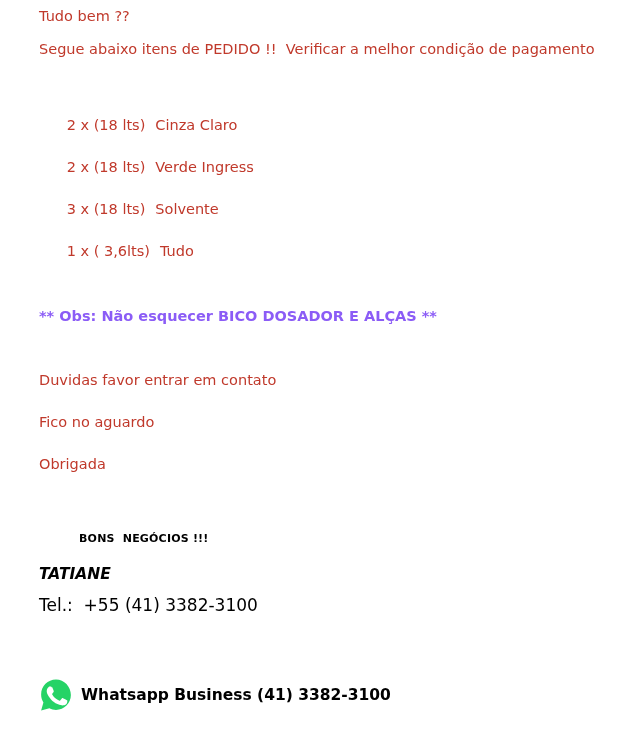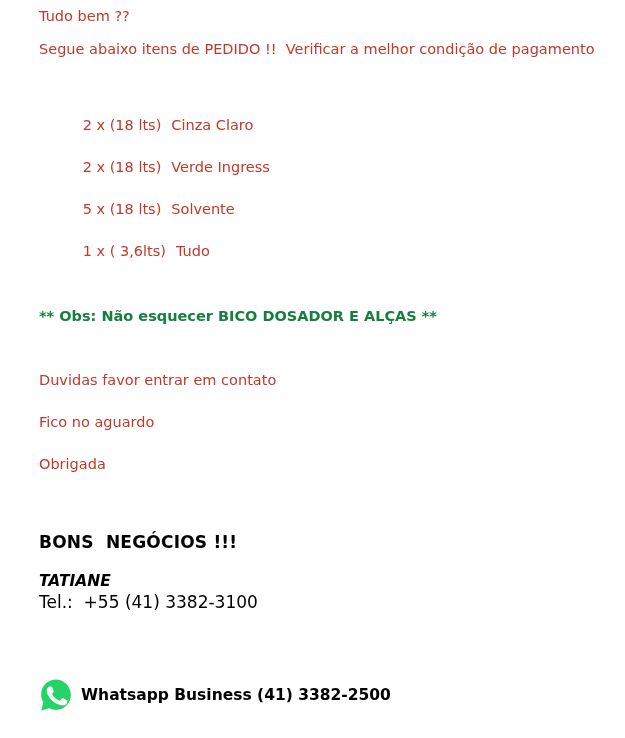--- a/index.html
+++ b/index.html
@@ -45,33 +45,32 @@
   }
   .item-row {
     font-size: 14.5px;
     color: #c0392b;
     height: 42px;
     line-height: 20px;
     white-space: pre;
   }
   .item-qty {
     display: inline-block;
-    margin-left: 16px;
   }
   .item-color {
     display: inline-block;
     padding-left: 10px;
   }
   .obs {
     position: absolute;
     left: 39px;
     top: 308px;
     font-size: 14.5px;
     font-weight: bold;
-    color: #15803d;
+    color: #8b5cf6;
   }
   .closing {
     position: absolute;
     left: 39px;
     top: 370px;
     width: 560px;
   }
   .closing div {
     font-size: 14.5px;
     color: #c0392b;
@@ -79,39 +78,40 @@
     line-height: 20px;
   }
   .signature {
     position: absolute;
     left: 39px;
     top: 532px;
     width: 560px;
     color: #000000;
   }
   .sig-bons {
-    font-size: 17px;
+    font-size: 11px;
     font-weight: bold;
     letter-spacing: 0.2px;
     margin-bottom: 20px;
     white-space: pre;
+    margin-left: 40px;
   }
   .sig-company {
     font-size: 16.5px;
     margin-bottom: 18px;
     white-space: pre;
   }
   .sig-company b {
     font-weight: bold;
   }
   .sig-name {
     font-size: 15.5px;
     font-weight: bold;
     font-style: italic;
-    margin-bottom: 2px;
+    margin-bottom: 12px;
   }
   .sig-phone {
     font-size: 17px;
     white-space: pre;
   }
   .whatsapp-row {
     position: absolute;
     left: 39px;
     top: 678px;
     display: flex;
@@ -140,21 +140,21 @@
   <div class="intro body-red">Segue abaixo itens de PEDIDO !!  Verificar a melhor condição de pagamento</div>
 
   <div class="items">
     <div class="item-row">
       <span class="item-qty">2 x (18 lts)</span><span class="item-color">Cinza Claro</span>
     </div>
     <div class="item-row">
       <span class="item-qty">2 x (18 lts)</span><span class="item-color">Verde Ingress</span>
     </div>
     <div class="item-row">
-      <span class="item-qty">5 x (18 lts)</span><span class="item-color">Solvente</span>
+      <span class="item-qty">3 x (18 lts)</span><span class="item-color">Solvente</span>
     </div>
     <div class="item-row">
       <span class="item-qty">1 x ( 3,6lts)</span><span class="item-color">Tudo</span>
     </div>
   </div>
 
   <div class="obs">** Obs: Não esquecer BICO DOSADOR E ALÇAS **</div>
 
   <div class="closing">
     <div>Duvidas favor entrar em contato</div>
@@ -168,16 +168,16 @@
     <div class="sig-phone">Tel.:  +55 (41) 3382-3100</div>
   </div>
 
   <div class="whatsapp-row">
     <span class="wa-icon">
       <svg viewBox="0 0 64 64" width="34" height="34" xmlns="http://www.w3.org/2000/svg">
         <path d="M32 3C16.5 3 4 15.5 4 31c0 5.5 1.6 10.6 4.3 14.9L4 61l15.6-4.1C23.6 59.5 27.6 60 32 60c15.5 0 28-12.5 28-28S47.5 3 32 3z" fill="#25D366"></path>
         <path d="M24.2 17.8c-.7-1.6-1.4-1.6-2.1-1.7h-1.8c-.6 0-1.6.2-2.5 1.2-.9 1-3.3 3.2-3.3 7.8s3.4 9.1 3.9 9.7c.5.6 6.6 10.5 16.3 14.3 8.1 3.2 9.7 2.5 11.5 2.4 1.8-.2 5.7-2.3 6.5-4.6.8-2.3.8-4.2.6-4.6-.2-.4-.9-.6-1.8-1.1-.9-.5-5.7-2.8-6.5-3.1-.9-.3-1.5-.5-2.1.5-.6 1-2.4 3.1-3 3.7-.5.6-1.1.7-2 .2-.9-.5-4-1.5-7.7-4.8-2.8-2.5-4.7-5.6-5.3-6.6-.5-1-.1-1.5.4-2 .4-.4.9-1.1 1.4-1.7.5-.6.6-1 .9-1.6.3-.6.2-1.2 0-1.7-.2-.5-2.1-5.2-2.9-7z" fill="#ffffff"></path>
       </svg>
     </span>
-    <span class="wa-label">Whatsapp Business (41) 3382-2500</span>
+    <span class="wa-label">Whatsapp Business (41) 3382-3100</span>
   </div>
 
 </div>
 
 </body></html>

